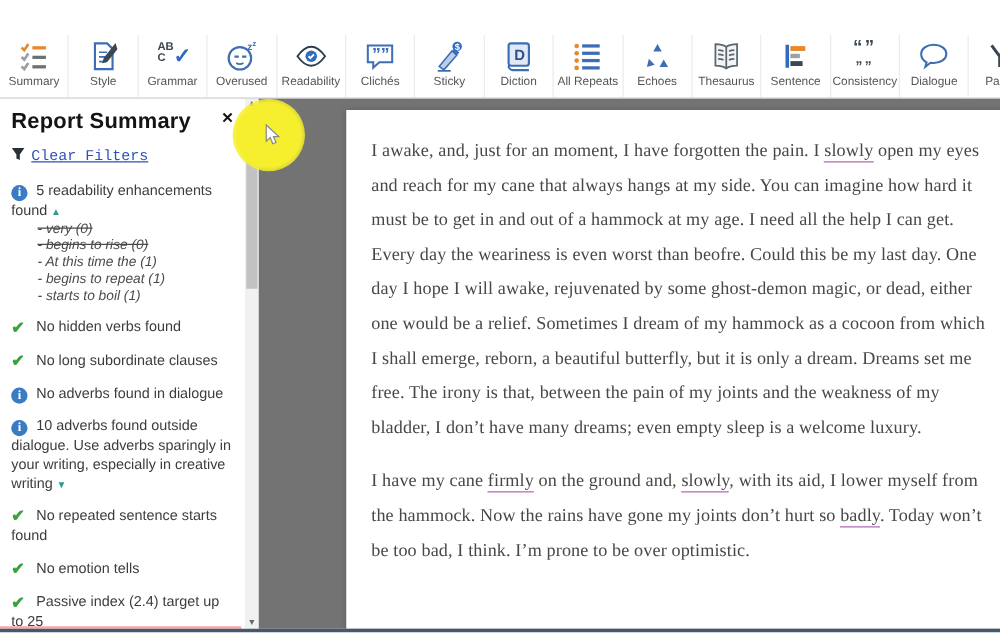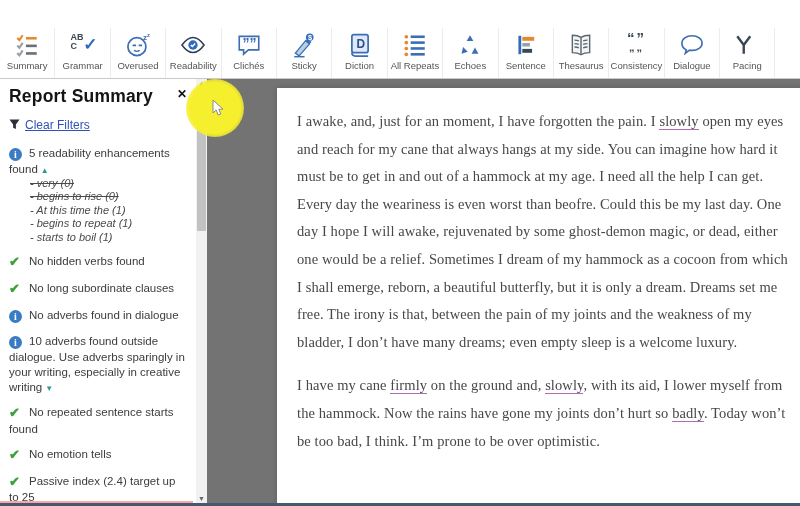--- a/index.html
+++ b/index.html
@@ -27,21 +27,21 @@
   .g-c{position:absolute;top:9px;left:1px;font-size:9px;font-weight:700;color:#3a4753;}
   .g-chk{position:absolute;top:2px;right:-2px;font-size:17px;font-weight:700;color:#2f6bbf;}
   .q-top{position:absolute;top:-3px;left:0;width:100%;text-align:center;font-size:15px;font-weight:700;color:#3a4753;letter-spacing:2px;}
   .q-bot{position:absolute;top:9px;left:0;width:100%;text-align:center;font-size:11px;font-weight:700;color:#3a4753;letter-spacing:2px;}
 
   
   .sidebar{position:absolute;top:79px;left:0;width:193px;bottom:3px;background:#fff;
            padding:7px 8px 0 9px;box-sizing:border-box;overflow:hidden;border-bottom:2px solid #fca5a5;}
   .sb-title{font-size:17.5px;font-weight:700;color:#141414;letter-spacing:.2px;}
   .sb-close{position:absolute;top:8px;right:6px;font-size:12px;font-weight:700;color:#111;cursor:pointer;}
-  .cf-row{margin-top:9px;display:flex;align-items:center;gap:5px;cursor:pointer;}
+  .cf-row{margin-top:9px;display:flex;align-items:center;gap:5px;cursor:pointer;font-family:Liberation Mono, monospace;}
   .cf-link{color:#3052b8;text-decoration:underline;font-size:12px;}
   .report-list{margin-top:12px;}
   .rp-item{font-size:11.5px;color:#3c3c3c;line-height:1.3;margin-bottom:10px;}
   .rp-ic{display:inline-block;width:20px;vertical-align:-1px;}
   .i-info{display:inline-block;width:13px;height:13px;border-radius:50%;background:#3a7cc4;color:#fff;
           font-size:10px;font-weight:700;text-align:center;line-height:13px;font-family:"Liberation Serif",serif;}
   .i-check{color:#3aa23a;font-size:13px;font-weight:700;}
   .i-cross{color:#d64040;font-size:11px;font-weight:700;}
   .toggle{color:#2a9d8f;font-size:8px;margin-left:3px;cursor:pointer;}
   .sub{display:block;font-style:italic;color:#4a4a4a;font-size:11px;line-height:13.5px;
@@ -95,20 +95,30 @@
             <path d="M3 12.5l2 2 3-4.5" stroke="#9aa0a6" fill="none" stroke-width="2"></path>
             <rect x="11" y="11.6" width="10" height="2.4" fill="#6b7075"></rect>
             <path d="M3 19.5l2 2 3-4.5" stroke="#9aa0a6" fill="none" stroke-width="2"></path>
             <rect x="11" y="18.6" width="10" height="2.4" fill="#6b7075"></rect>
           </svg>
         </div>
         <div class="tb-label">Summary</div>
       </div>
       <div class="tb-item">
         <div class="tb-icon">
+          <svg viewBox="0 0 24 24">
+            <path d="M5.5 2.5h9l4 4v15h-13z" stroke="#3d6eb4" fill="none" stroke-width="1.6"></path>
+            <path d="M8.5 9h6M8.5 12.5h4.5M8.5 16h5.5" stroke="#3d6eb4" stroke-width="1.2"></path>
+            <path d="M21.5 2.5L12 14.5l-1.2 4.2 4.2-1.2 8-10z" fill="#3a4753" transform="scale(.92) translate(1,0)"></path>
+          </svg>
+        </div>
+        <div class="tb-label">Style</div>
+      </div>
+      <div class="tb-item">
+        <div class="tb-icon">
           <span class="g-ab">AB</span>
           <span class="g-c">C</span>
           <span class="g-chk">✓</span>
         </div>
         <div class="tb-label">Grammar</div>
       </div>
       <div class="tb-item">
         <div class="tb-icon">
           <svg viewBox="0 0 24 24">
             <circle cx="11" cy="13.5" r="8.3" stroke="#3d6eb4" fill="none" stroke-width="1.6"></circle>
@@ -181,38 +191,38 @@
           <svg viewBox="0 0 24 24" fill="#3d6eb4">
             <path d="M12 3l3.1 5.4H8.9z"></path>
             <path d="M4.2 20l1.4-6.1 4.3 4.4z"></path>
             <path d="M19.8 20h-6.3l3.1-5.6z"></path>
           </svg>
         </div>
         <div class="tb-label">Echoes</div>
       </div>
       <div class="tb-item">
         <div class="tb-icon">
+          <svg viewBox="0 0 24 24" fill="none" stroke="#5b6770" stroke-width="1.3">
+            <path d="M12 5C10 3.6 7.5 3 4 3v16c3.5 0 6 .6 8 2 2-1.4 4.5-2 8-2V3c-3.5 0-6 .6-8 2z" fill="#f2f4f6"></path>
+            <path d="M12 5v16"></path>
+            <path d="M6 7.5c1.6 0 3 .3 4 .8M6 10.7c1.6 0 3 .3 4 .8M6 13.9c1.6 0 3 .3 4 .8M14 8.3c1-.5 2.4-.8 4-.8M14 11.5c1-.5 2.4-.8 4-.8M14 14.7c1-.5 2.4-.8 4-.8"></path>
+          </svg>
+        </div>
+        <div class="tb-label">Thesaurus</div>
+      </div>
+      <div class="tb-item">
+        <div class="tb-icon">
           <svg viewBox="0 0 24 24">
             <rect x="5" y="3.5" width="2.6" height="17" fill="#2f6bbf"></rect>
             <rect x="8.6" y="4.5" width="11" height="3.6" fill="#e8882d"></rect>
             <rect x="8.6" y="10.2" width="7" height="3.2" fill="#9aa0a6"></rect>
             <rect x="8.6" y="15.6" width="9" height="3.6" fill="#3a4753"></rect>
           </svg>
         </div>
         <div class="tb-label">Sentence</div>
-      </div>
-      <div class="tb-item">
-        <div class="tb-icon">
-          <svg viewBox="0 0 24 24" fill="none" stroke="#5b6770" stroke-width="1.3">
-            <path d="M12 5C10 3.6 7.5 3 4 3v16c3.5 0 6 .6 8 2 2-1.4 4.5-2 8-2V3c-3.5 0-6 .6-8 2z" fill="#f2f4f6"></path>
-            <path d="M12 5v16"></path>
-            <path d="M6 7.5c1.6 0 3 .3 4 .8M6 10.7c1.6 0 3 .3 4 .8M6 13.9c1.6 0 3 .3 4 .8M14 8.3c1-.5 2.4-.8 4-.8M14 11.5c1-.5 2.4-.8 4-.8M14 14.7c1-.5 2.4-.8 4-.8"></path>
-          </svg>
-        </div>
-        <div class="tb-label">Thesaurus</div>
       </div>
       <div class="tb-item">
         <div class="tb-icon">
           <span class="q-top">“”</span>
           <span class="q-bot">„„</span>
         </div>
         <div class="tb-label">Consistency</div>
       </div>
       <div class="tb-item">
         <div class="tb-icon">

